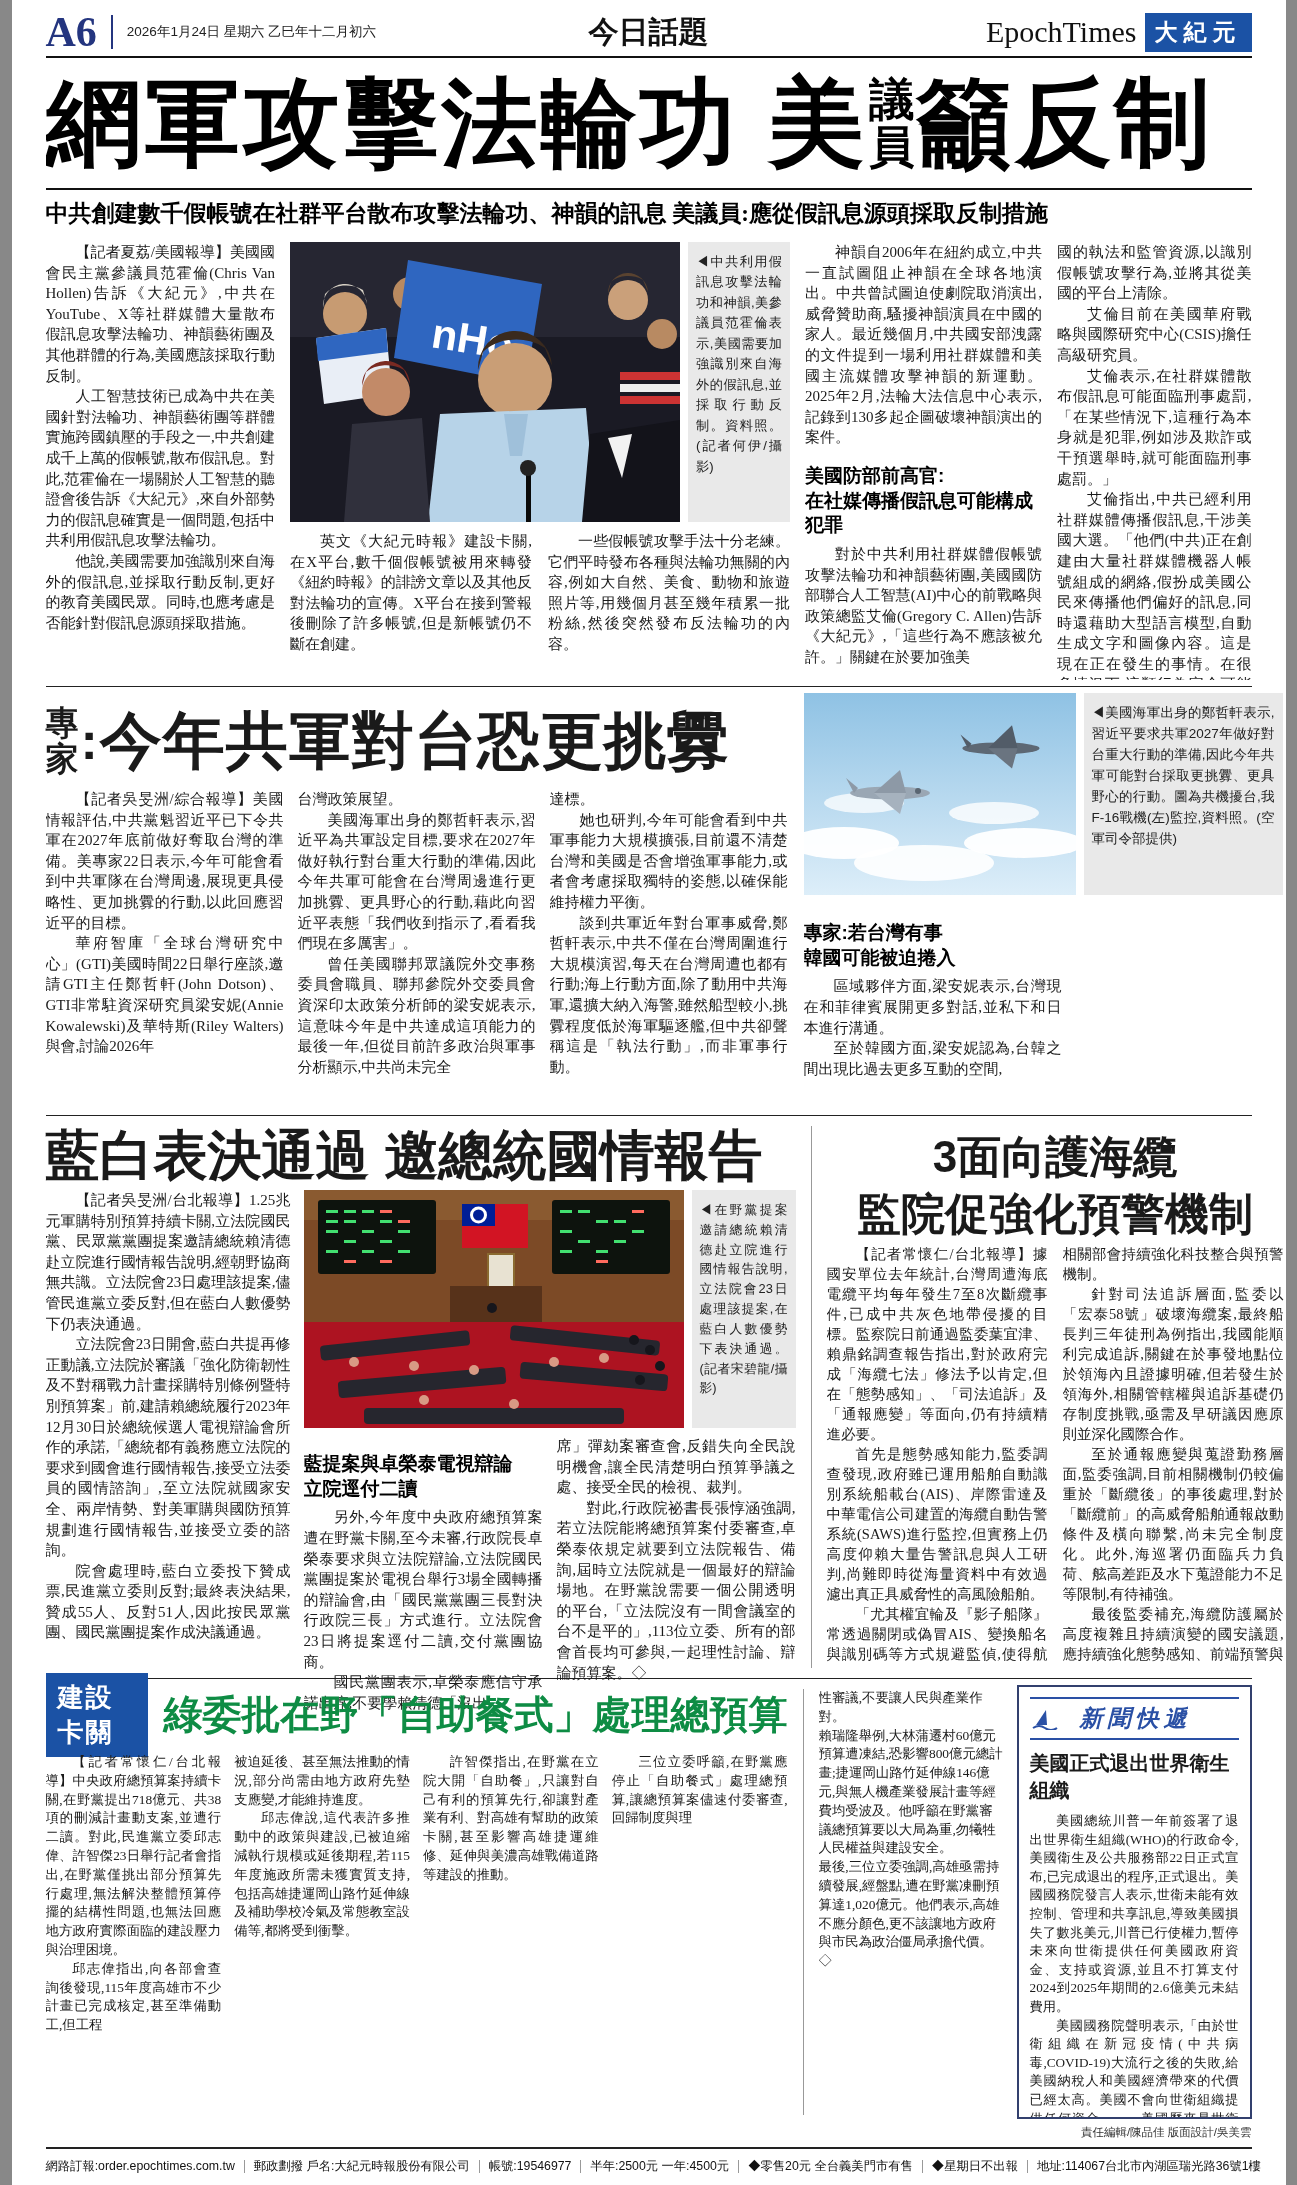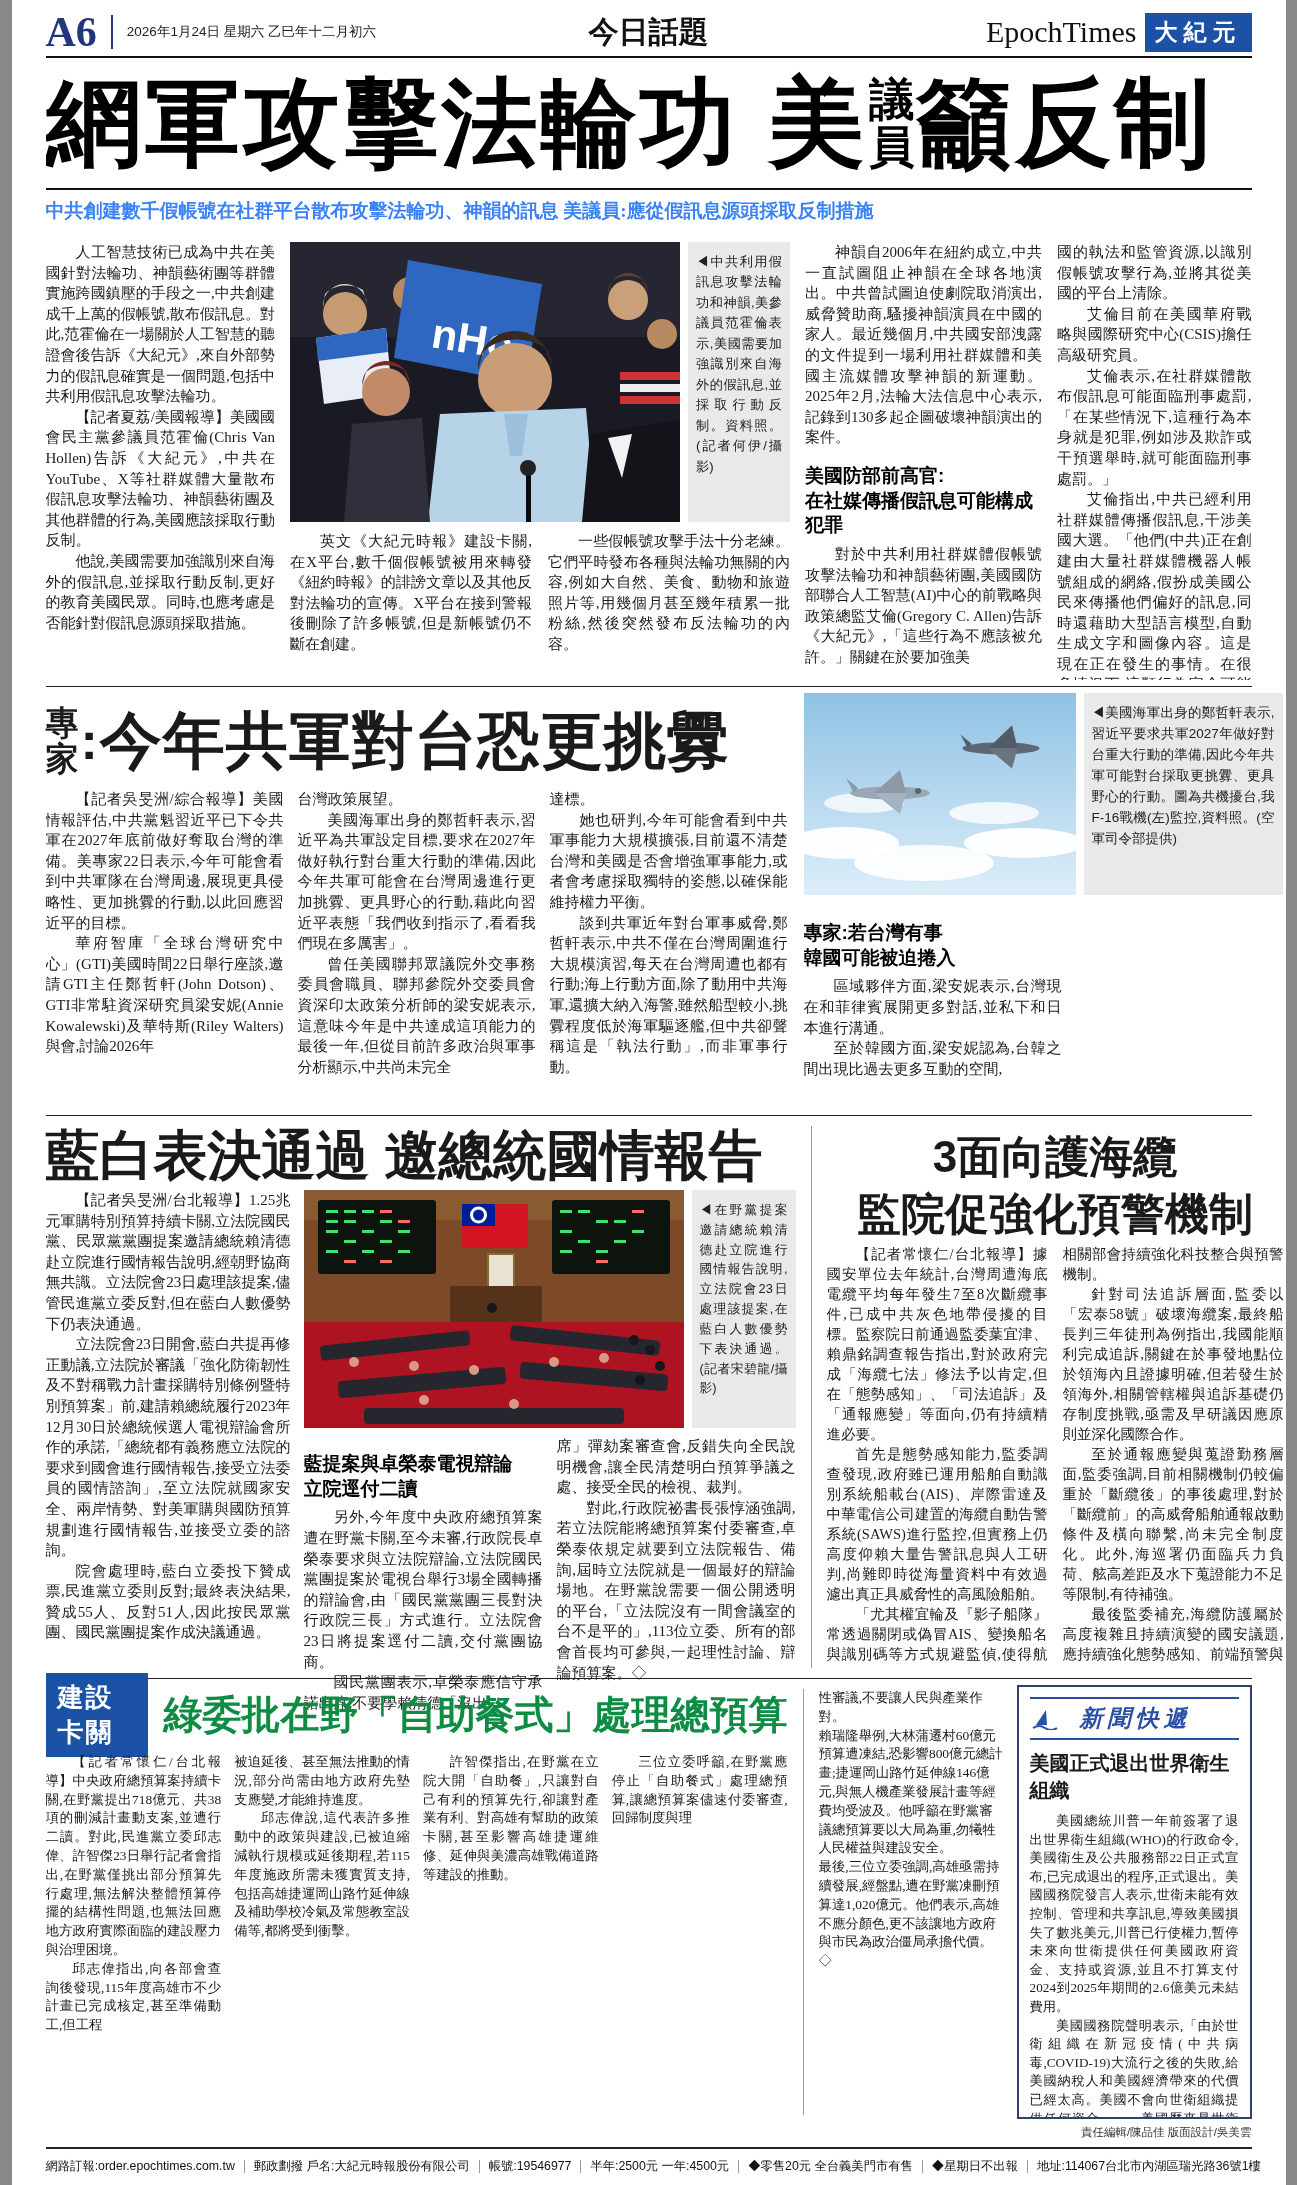--- a/index.html
+++ b/index.html
@@ -24,21 +24,21 @@
   .brand-zh{ background:#1b52a5; color:#fff; font-family:"Liberation Sans",sans-serif;
     font-weight:900; font-size:23px; padding:4px 10px; letter-spacing:6px; }
   
   .h1wrap{ height:130px; display:flex; align-items:center; white-space:nowrap; overflow:hidden;
     font-family:"Liberation Sans",sans-serif; font-weight:900; color:#000; }
   .h1big{ font-size:96px; letter-spacing:3px; line-height:1; }
   .h1stack{ display:inline-flex; flex-direction:column; justify-content:center;
     vertical-align:middle; margin:0 2px; }
   .h1stack span{ font-size:45px; line-height:1.05; font-weight:900; }
   .deck{ border-top:2px solid #111; padding-top:8px; height:46px; overflow:hidden;
-    color:#3b82f6; font-weight:bold; font-size:19px; white-space:nowrap;
+    color:#000000; font-weight:bold; font-size:23px; white-space:nowrap;
     font-family:"Liberation Serif",serif; }
   
   .cols{ display:flex; gap:15px; }
   .col{ overflow:hidden; }
   .col p{ text-align:justify; text-indent:2em; font-size:15px; line-height:20.6px; }
   .col p.cont{ text-indent:0; }
   .caption-box{ background:#e9e9e9; font-family:"Liberation Sans",sans-serif;
     font-size:13.2px; line-height:1.55; padding:10px 8px; color:#222; overflow:hidden;
     text-align:justify; }
   .subhead{ font-family:"Liberation Sans",sans-serif; font-weight:900; font-size:19px;
@@ -140,22 +140,22 @@
     <span class="h1stack">
       <span>議</span>
       <span>員</span>
     </span>
     <span class="h1big">籲反制</span>
   </div>
   <div class="deck">中共創建數千假帳號在社群平台散布攻擊法輪功、神韻的訊息 美議員:應從假訊息源頭採取反制措施</div>
 
   <div class="cols a1body">
     <div class="col a1c1">
+      <p>【記者夏荔/美國報導】美國國會民主黨參議員范霍倫(Chris Van Hollen)告訴《大紀元》,中共在YouTube、X等社群媒體大量散布假訊息攻擊法輪功、神韻藝術團及其他群體的行為,美國應該採取行動反制。</p>
       <p>人工智慧技術已成為中共在美國針對法輪功、神韻藝術團等群體實施跨國鎮壓的手段之一,中共創建成千上萬的假帳號,散布假訊息。對此,范霍倫在一場關於人工智慧的聽證會後告訴《大紀元》,來自外部勢力的假訊息確實是一個問題,包括中共利用假訊息攻擊法輪功。</p>
-      <p>【記者夏荔/美國報導】美國國會民主黨參議員范霍倫(Chris Van Hollen)告訴《大紀元》,中共在YouTube、X等社群媒體大量散布假訊息攻擊法輪功、神韻藝術團及其他群體的行為,美國應該採取行動反制。</p>
       <p>他說,美國需要加強識別來自海外的假訊息,並採取行動反制,更好的教育美國民眾。同時,也應考慮是否能針對假訊息源頭採取措施。</p>
     </div>
     <div class="a1mid">
       <div class="a1photorow">
         <div class="photo a1photo">
           <svg viewBox="0 0 390 280" preserveAspectRatio="none">
             <rect width="390" height="280" fill="#1a1a24"></rect>
             <rect width="390" height="95" fill="#262632"></rect>
             <circle cx="55" cy="72" r="22" fill="#c79b72"></circle>
               <path d="M33 66 a22 22 0 0 1 44 -4 l-4 -14 a26 20 0 0 0 -38 4 Z" fill="#d8d2c6"></path>

